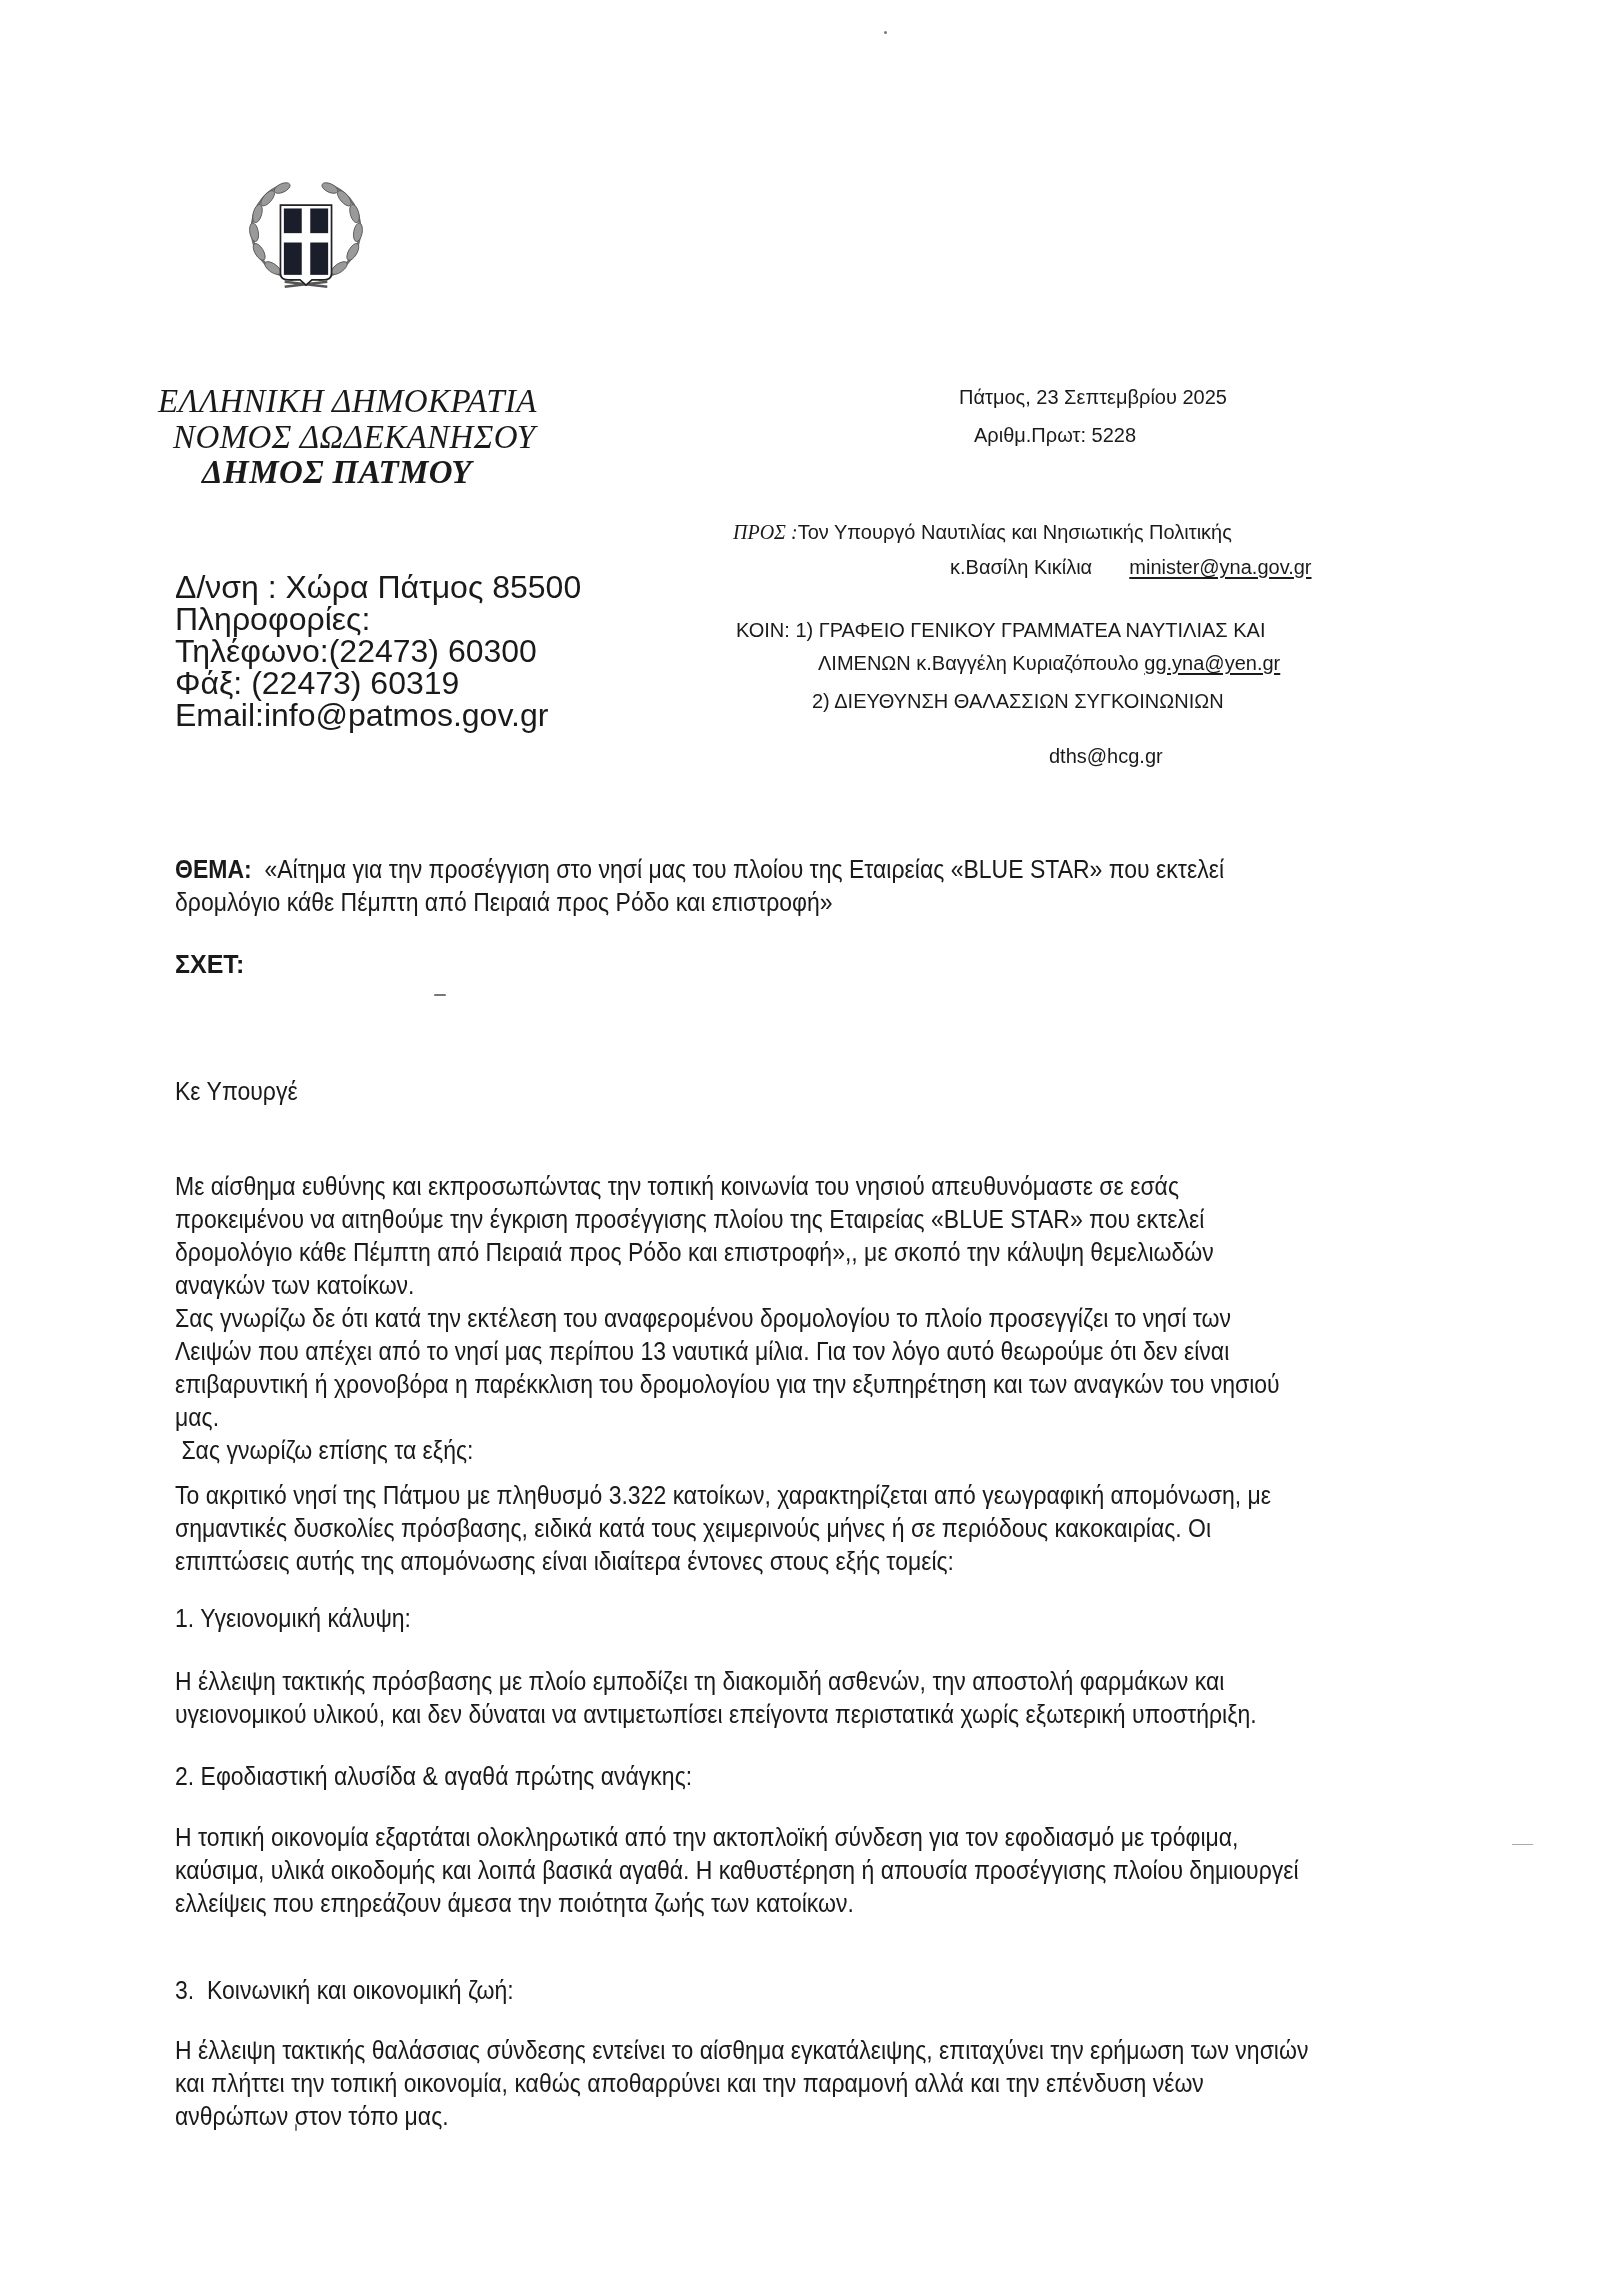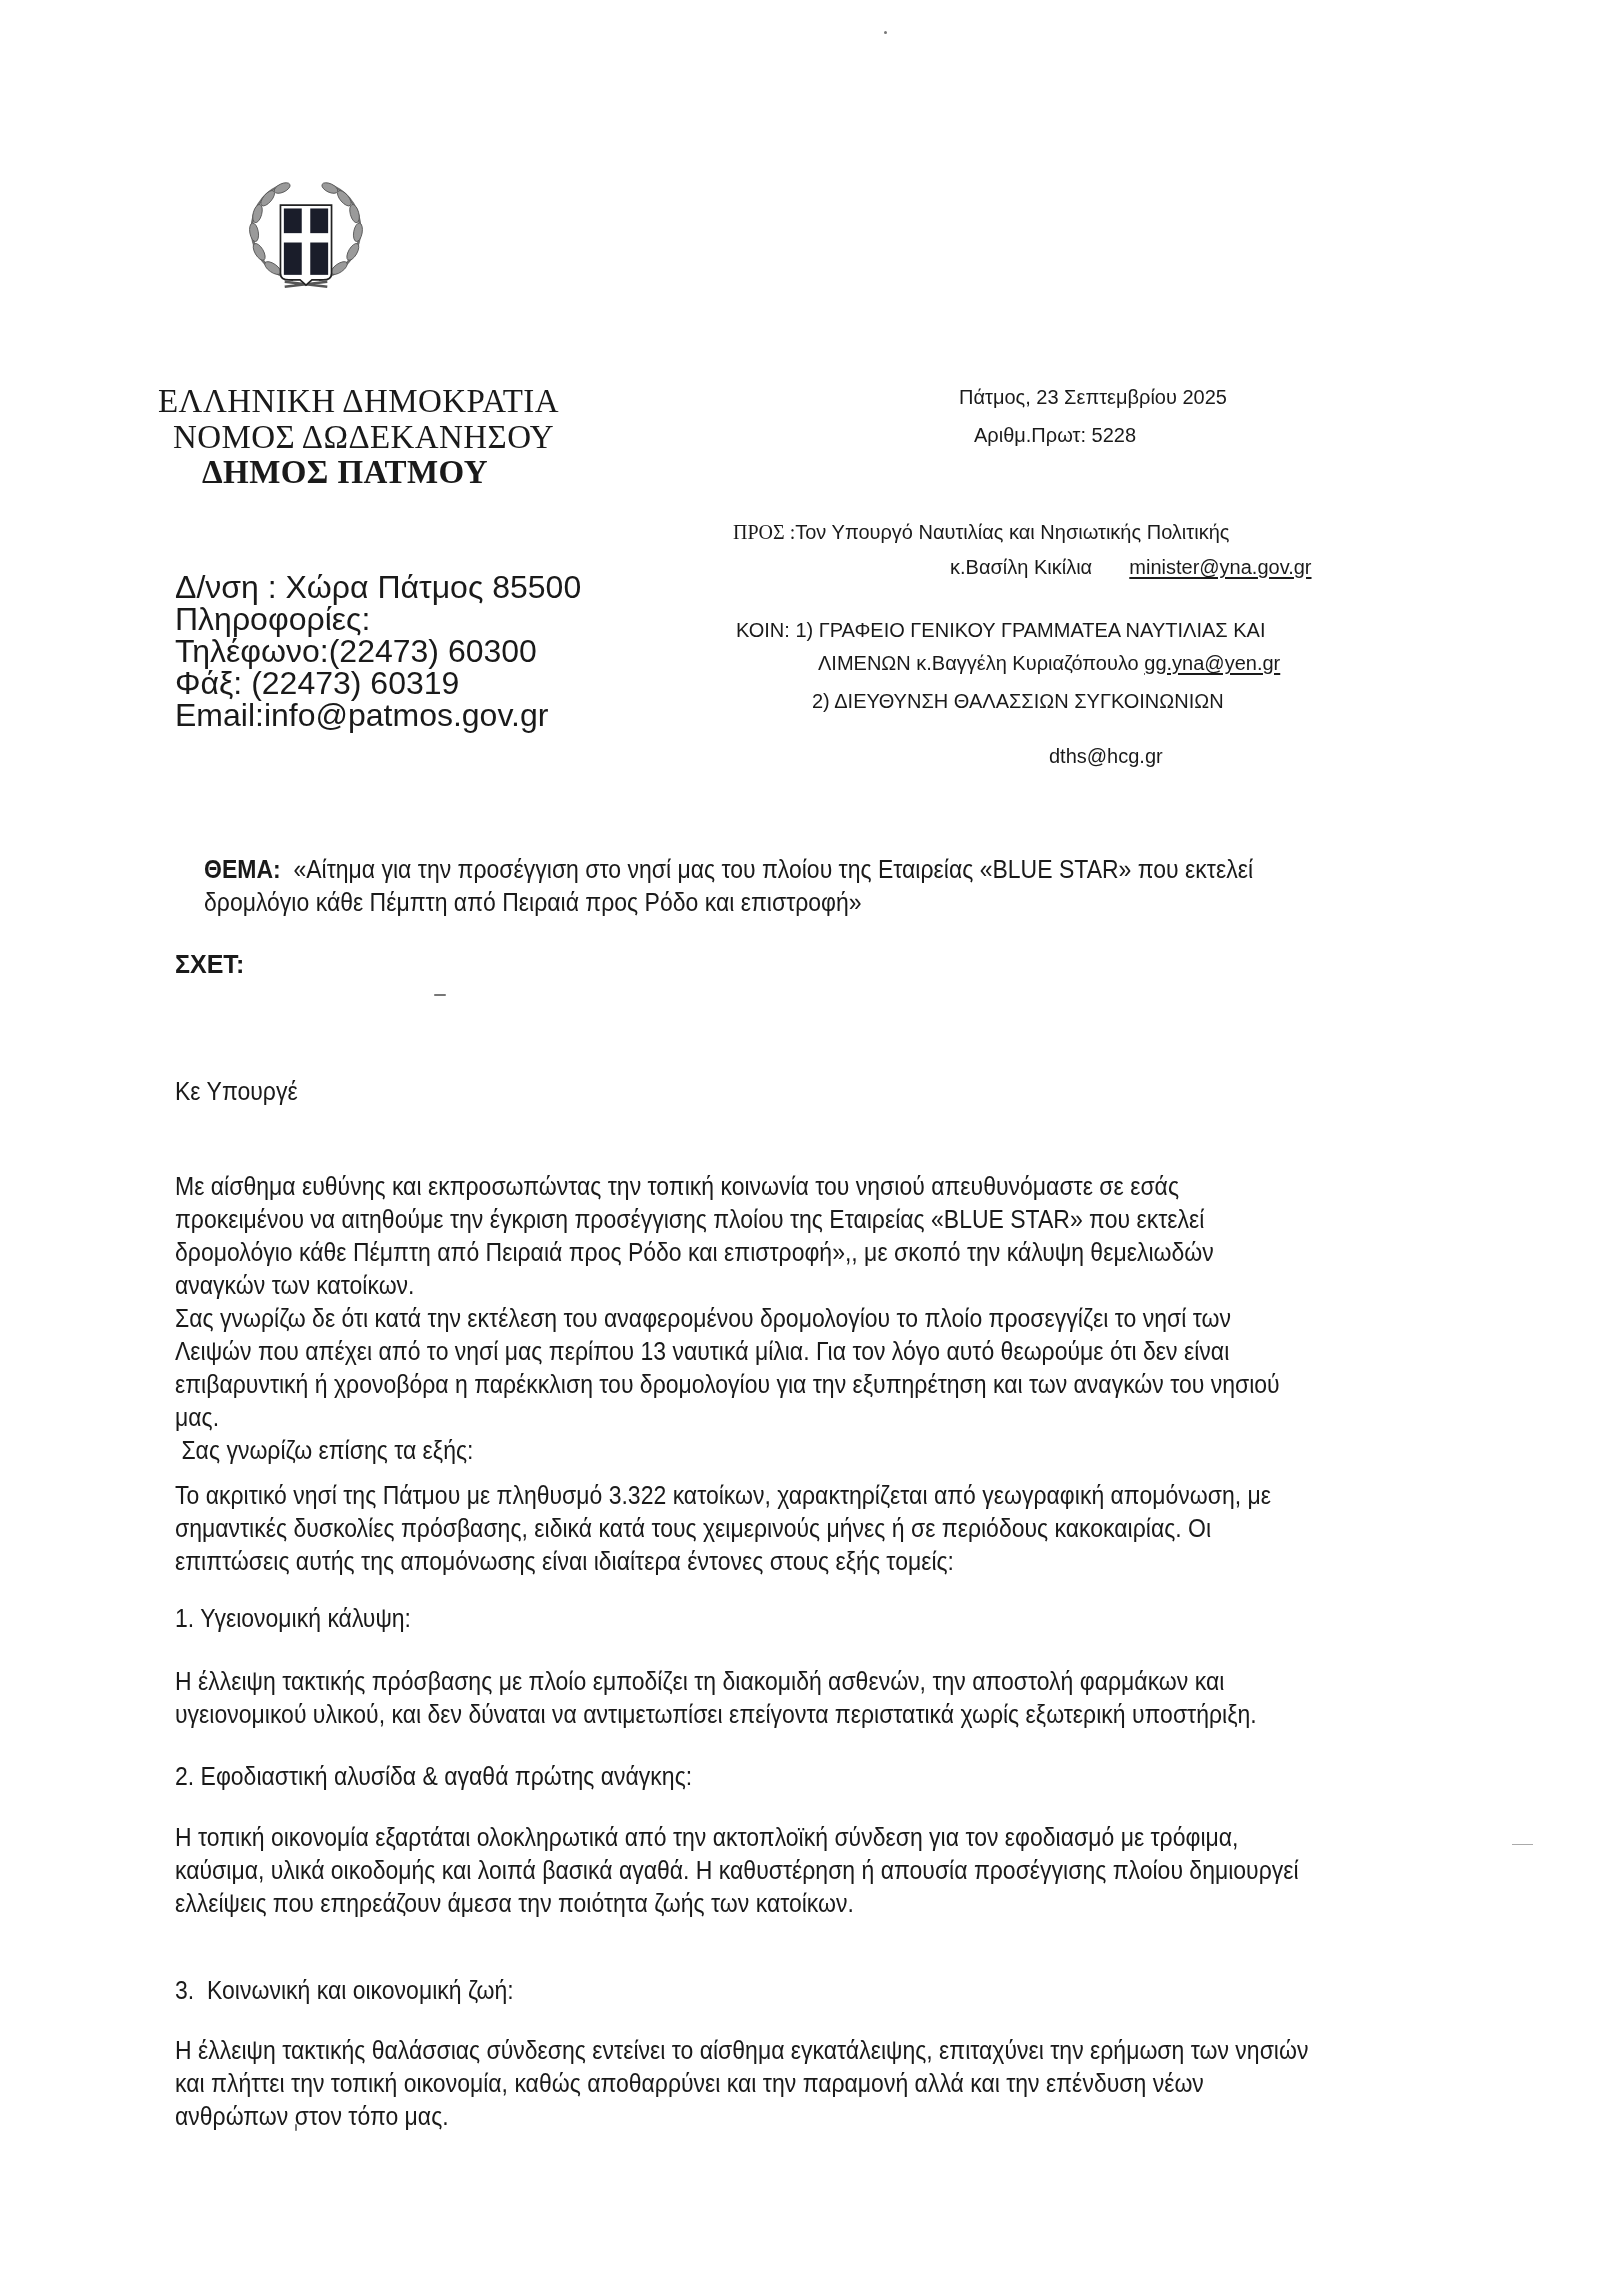--- a/index.html
+++ b/index.html
@@ -1,19 +1,19 @@
 <!DOCTYPE html>
 <html style="font-size:13.7px"><head>
 <meta charset="utf-8">
 <style>
   html, body { margin:0; padding:0; background:#ffffff; }
   body { width:1623px; height:2295px; position:relative; overflow:hidden;
          font-family:"Liberation Sans", sans-serif; color:#1a1a1a; }
   .abs { position:absolute; white-space:nowrap; }
-  .serif { font-family:"Liberation Serif", serif; }
+  .serif { font-family:"Liberation Serif", serif;font-style:italic; }
   .sans { font-family:"Liberation Sans", sans-serif; }
 
   
   #emblem { left:242px; top:171px; width:128px; height:126px; }
 
   
   .hdr { font-size:33px; letter-spacing:0.4px; }
   .hdr-bold { font-weight:bold; }
 
   
@@ -93,21 +93,21 @@
   <span>ΚΟΙΝ:</span>
   <span>1) ΓΡΑΦΕΙΟ ΓΕΝΙΚΟΥ ΓΡΑΜΜΑΤΕΑ ΝΑΥΤΙΛΙΑΣ ΚΑΙ</span>
 </div>
 <div class="abs sans rt" style="left:818px; top:652px;">
   <span>ΛΙΜΕΝΩΝ  κ.Βαγγέλη Κυριαζόπουλο</span>
   <span class="u">gg.yna@yen.gr</span>
 </div>
 <div class="abs sans rt" style="left:812px; top:690px;">2) ΔΙΕΥΘΥΝΣΗ ΘΑΛΑΣΣΙΩΝ ΣΥΓΚΟΙΝΩΝΙΩΝ</div>
 <div class="abs sans rt" style="left:1049px; top:745px;">dths@hcg.gr</div>
 
-<div class="abs body-text" style="left:175px; top:853px; width:1367px;margin-left:29px;">
+<div class="abs body-text" style="left:175px; top:853px; width:1367px;">
   <span class="line"><span class="bold">ΘΕΜΑ:</span>&nbsp; <span>«Αίτημα για την προσέγγιση στο νησί μας του πλοίου της Εταιρείας «BLUE STAR» που εκτελεί</span></span>
   <span class="line">δρομλόγιο κάθε Πέμπτη από Πειραιά προς Ρόδο  και επιστροφή»</span>
 </div>
 <div class="abs body-text bold" style="left:175px; top:948px;">ΣΧΕΤ:</div>
 
 <div class="abs body-text" style="left:175px; top:1075px;">
     <span class="line">Κε Υπουργέ</span>
   </div>
 
 <div class="para body-text" style="top:1138px;">

